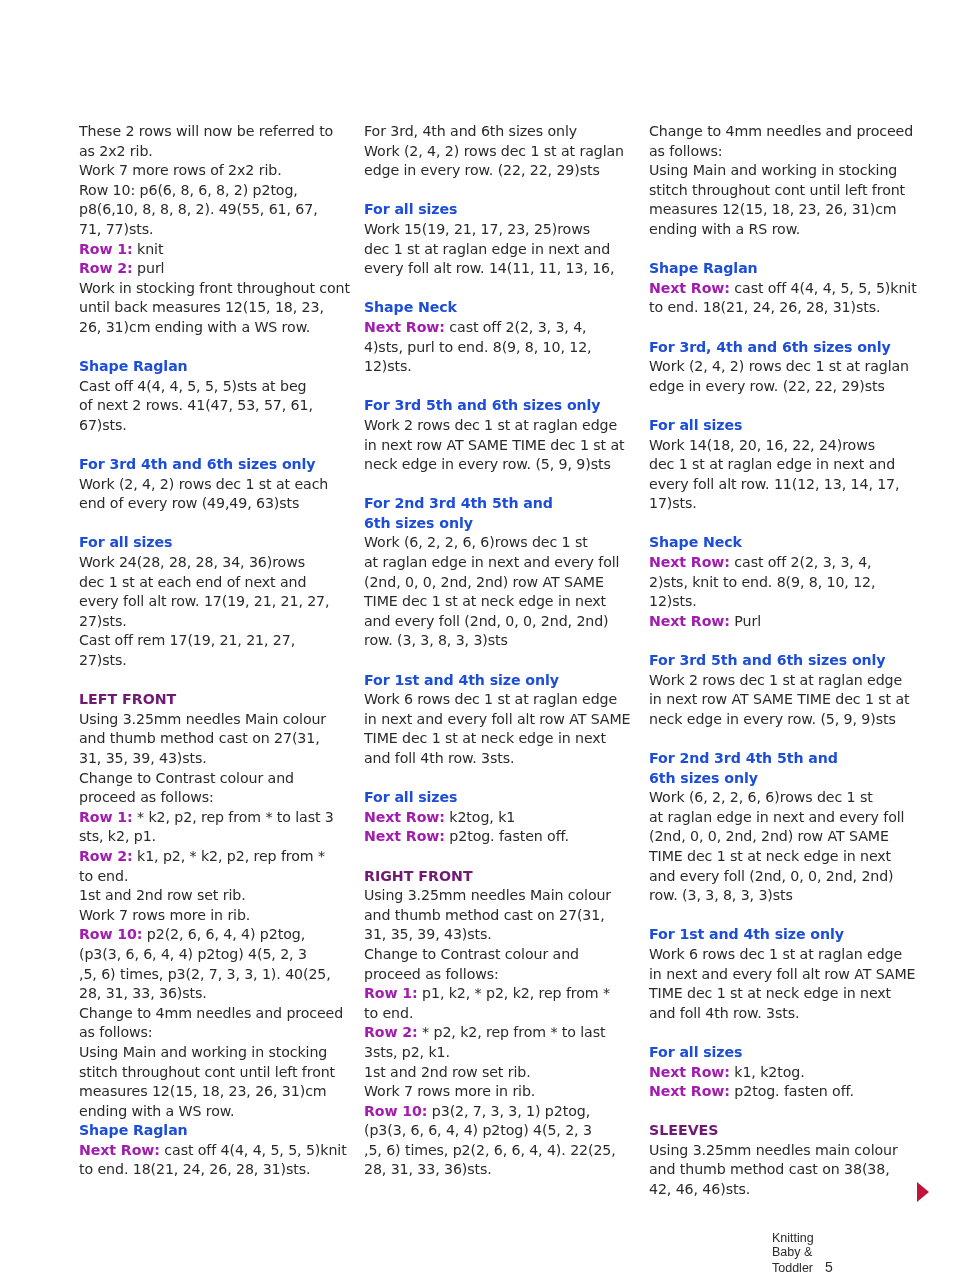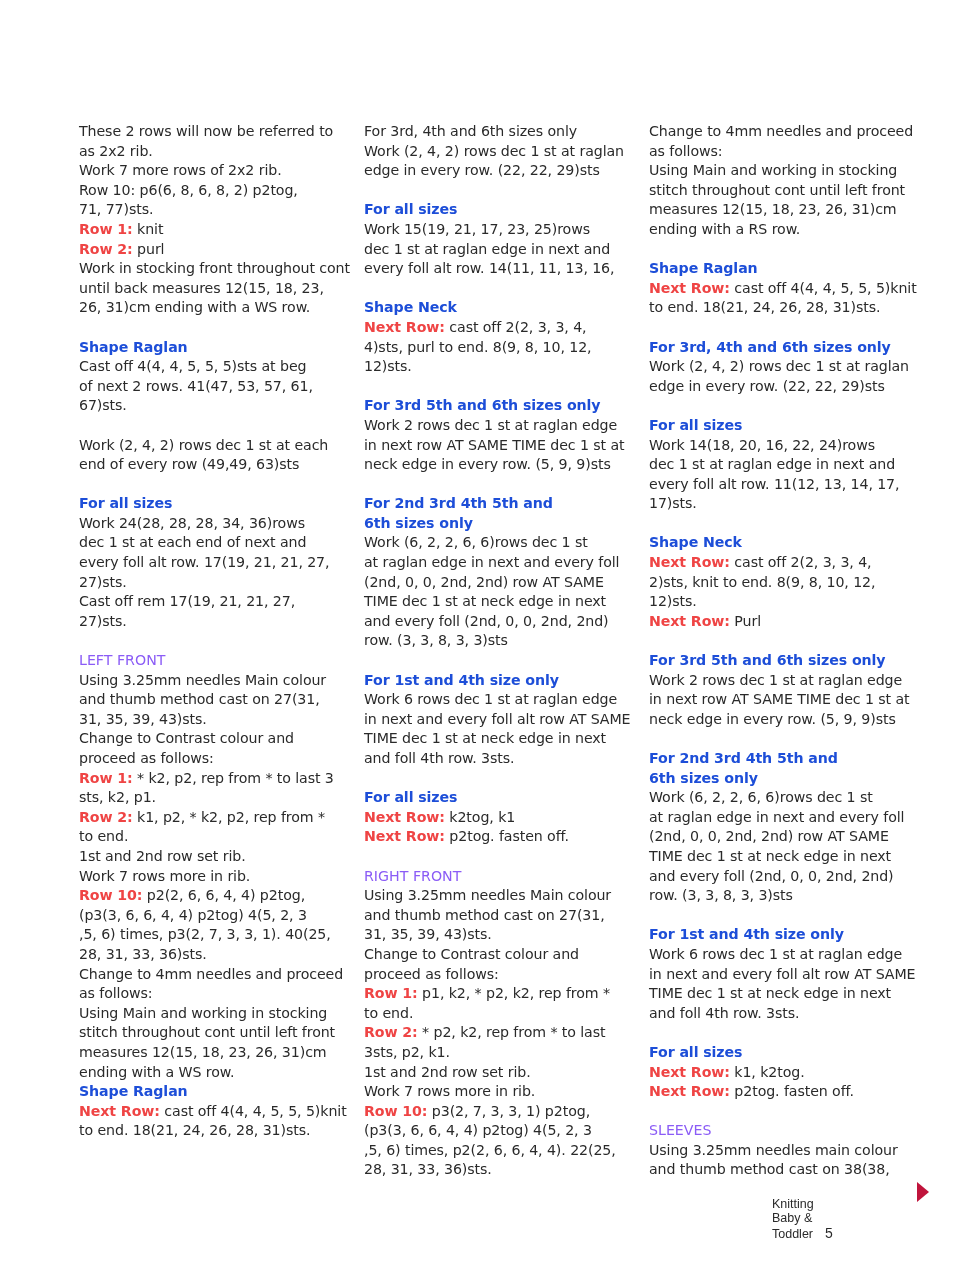--- a/index.html
+++ b/index.html
@@ -7,55 +7,57 @@
          font-family: "DejaVu Sans", sans-serif; color: #2a2a2a; }
   .page { position: absolute; left: 0; top: 0; width: 814px; height: 1280px; }
   .col { position: absolute; top: 122px; width: 275px; font-size: 14.2px; line-height: 19.6px; letter-spacing: -0.1px; }
   .col1 { left: 79px; }
   .col2 { left: 364px; }
   .col3 { left: 649px; }
   .block { margin: 0 0 19.6px 0; }
   .block.tight { margin-bottom: 0; }
   .line { display: block; white-space: nowrap; }
   .h { font-weight: bold; color: #1d4ed8; display: block; }
-  .sec { font-weight: normal; color: #8b5cf6; display: block; letter-spacing: 0; }
-  .lbl { font-weight: bold; color: #ef4444; }
+  .sec { font-weight: bold; color: #701a75; display: block; letter-spacing: 0; }
+  .lbl { font-weight: bold; color: #a21caf; }
   .arrow { position: absolute; left: 917px; top: 1182px; width: 0; height: 0;
            border-top: 10px solid transparent; border-bottom: 10px solid transparent;
            border-left: 12px solid #c0143c; }
-  .footer { position: absolute; top: 1197px; left: 772px; font-family: "Liberation Sans", sans-serif; font-size: 12.5px; color: #2a2a2a; }
+  .footer { position: absolute; top: 1231px; left: 772px; font-family: "Liberation Sans", sans-serif; font-size: 12.5px; color: #2a2a2a; }
   .footer .pg { margin-left: 12px; font-size: 14px; }
 </style>
 </head>
 <body>
 
 <div class="page">
 
   <div class="col col1">
     <div class="block">
       <span class="line">These 2 rows will now be referred to</span>
       <span class="line">as 2x2 rib.</span>
       <span class="line">Work 7 more rows of 2x2 rib.</span>
       <span class="line">Row 10: p6(6, 8, 6, 8, 2) p2tog,</span>
+      <span class="line">p8(6,10, 8, 8, 8, 2). 49(55, 61, 67,</span>
       <span class="line">71, 77)sts.</span>
       <span class="line"><span class="lbl">Row 1:</span><span> knit</span></span>
       <span class="line"><span class="lbl">Row 2:</span><span> purl</span></span>
       <span class="line">Work in stocking front throughout cont</span>
       <span class="line">until back measures 12(15, 18, 23,</span>
       <span class="line">26, 31)cm ending with a WS row.</span>
     </div>
 
     <div class="block">
       <span class="h">Shape Raglan</span>
       <span class="line">Cast off 4(4, 4, 5, 5, 5)sts at beg</span>
       <span class="line">of next 2 rows. 41(47, 53, 57, 61,</span>
       <span class="line">67)sts.</span>
     </div>
 
     <div class="block">
+      <span class="h">For 3rd 4th and 6th sizes only</span>
       <span class="line">Work (2, 4, 2) rows dec 1 st at each</span>
       <span class="line">end of every row (49,49, 63)sts</span>
     </div>
 
     <div class="block">
       <span class="h">For all sizes</span>
       <span class="line">Work 24(28, 28, 28, 34, 36)rows</span>
       <span class="line">dec 1 st at each end of next and</span>
       <span class="line">every foll alt row. 17(19, 21, 21, 27,</span>
       <span class="line">27)sts.</span>
@@ -232,20 +234,21 @@
     <div class="block">
       <span class="h">For all sizes</span>
       <span class="line"><span class="lbl">Next Row:</span><span> k1, k2tog.</span></span>
       <span class="line"><span class="lbl">Next Row:</span><span> p2tog. fasten off.</span></span>
     </div>
 
     <div class="block tight">
       <span class="sec">SLEEVES</span>
       <span class="line">Using 3.25mm needles main colour</span>
       <span class="line">and thumb method cast on 38(38,</span>
+      <span class="line">42, 46, 46)sts.</span>
     </div>
   </div>
 
   <div class="arrow"></div>
 
   <div class="footer">
     <span>Knitting Baby &amp; Toddler</span><span class="pg">5</span>
   </div>
 </div>
 

